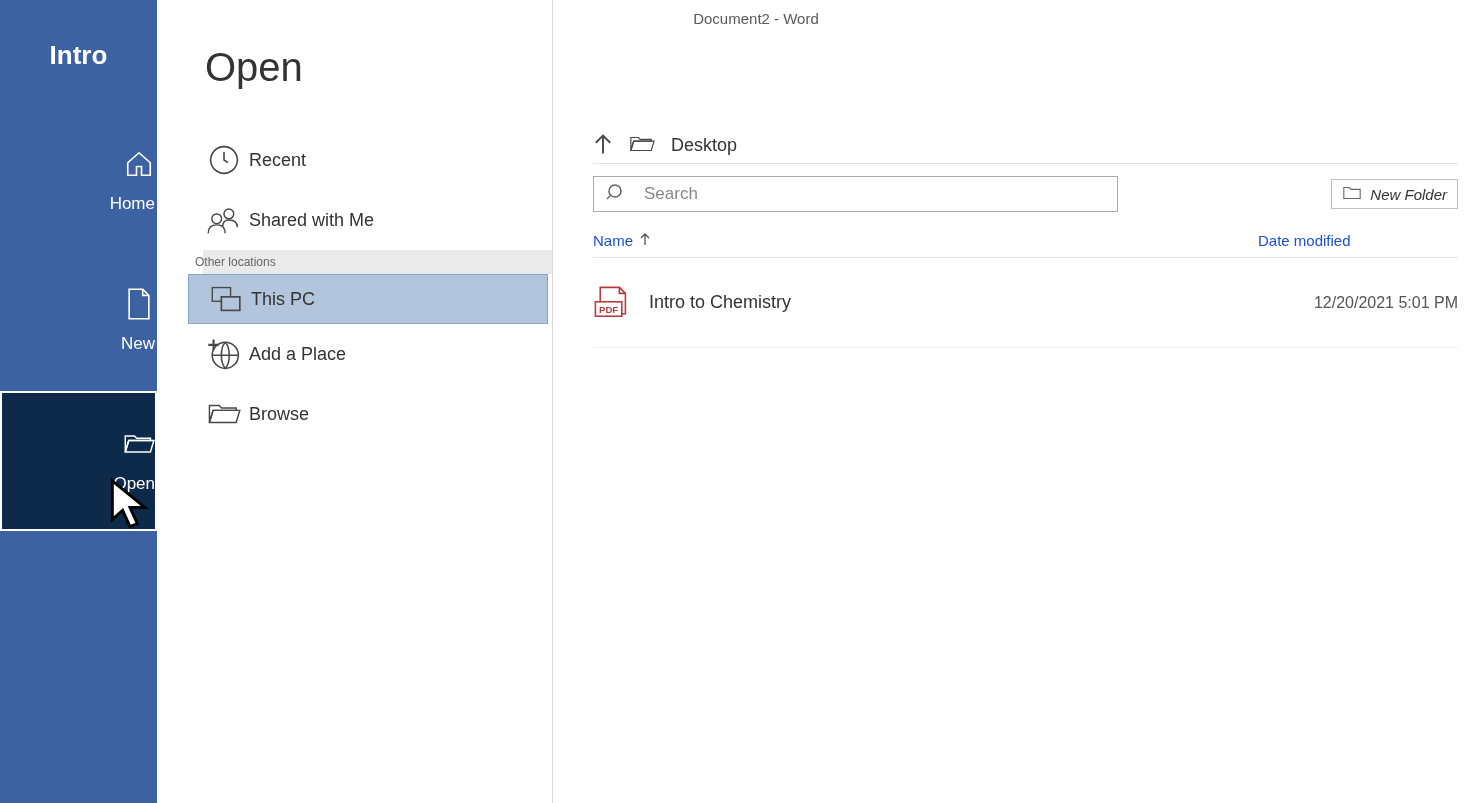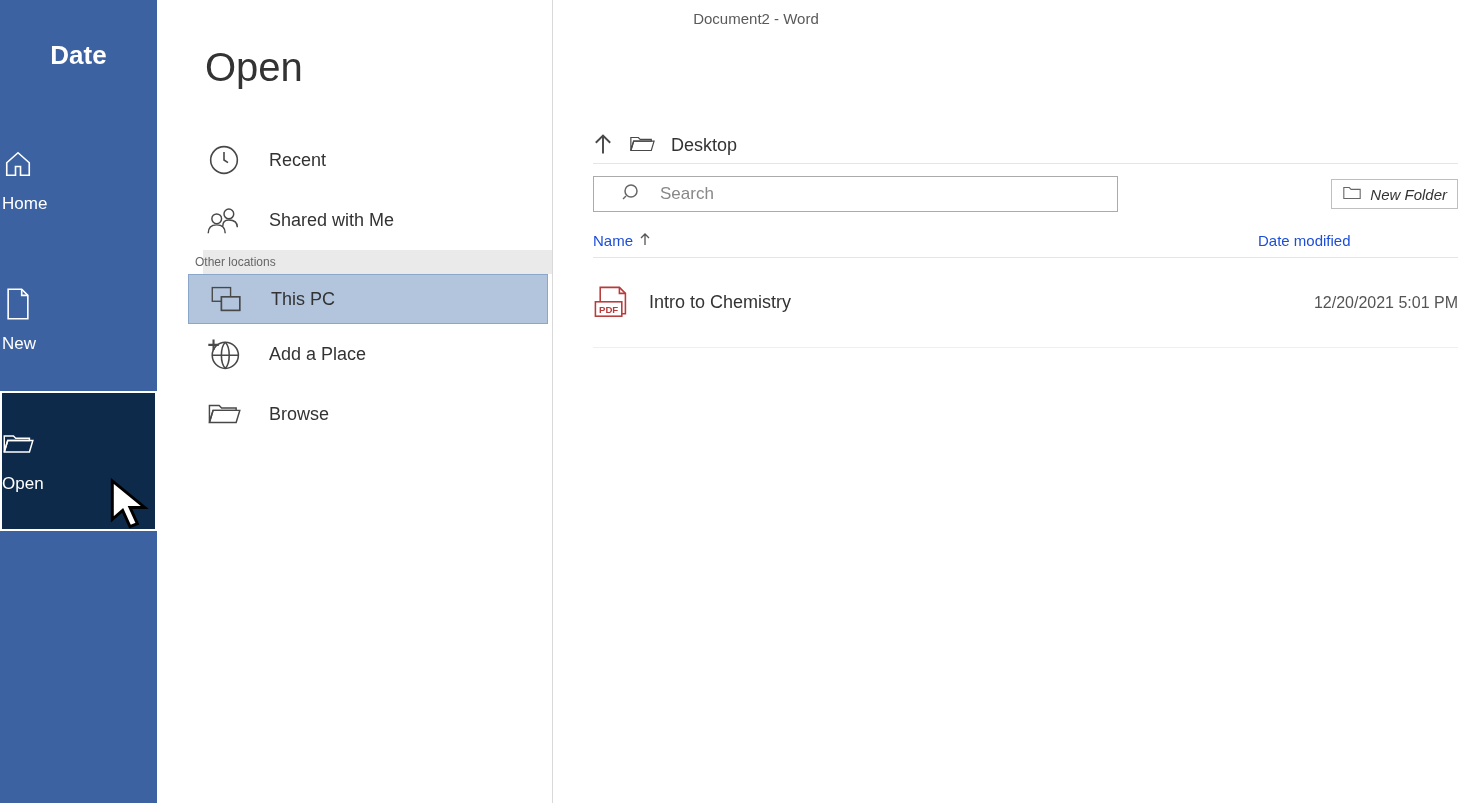--- a/index.html
+++ b/index.html
@@ -30,21 +30,21 @@
     .sidebar-title {
       font-size: 26px;
       font-weight: 600;
       text-align: center;
       margin-bottom: 40px;
     }
     .nav-item {
       height: 140px;
       display: flex;
       flex-direction: column;
-      align-items: flex-start;
+      align-items: flex-end;
       justify-content: center;
       gap: 14px;
       cursor: pointer;
       border: 2px solid transparent;
       position: relative;
     }
     .nav-item.selected {
       background: #0d2a4a;
       border: 2px solid #ffffff;
     }
@@ -84,21 +84,21 @@
       font-size: 40px;
       font-weight: 300;
       color: #333333;
       margin-left: 48px;
       margin-bottom: 40px;
     }
     .location-item {
       height: 60px;
       display: flex;
       align-items: center;
-      gap: 28px;
+      gap: 8px;
       padding-left: 50px;
       cursor: pointer;
       font-size: 18px;
       color: #333333;
     }
     .location-item.selected {
       background: #b2c5dc;
       border: 1px solid #8aa6c9;
       margin: 0 4px 0 31px;
       padding-left: 20px;
@@ -148,21 +148,21 @@
       align-items: center;
       justify-content: space-between;
       padding: 12px 0;
     }
     .search-box {
       width: 525px;
       height: 36px;
       border: 1px solid #ababab;
       display: flex;
       align-items: center;
-      padding: 0 28px;
+      padding: 0 12px;
       gap: 18px;
     }
     .search-input {
       border: none;
       outline: none;
       font-size: 17px;
       flex: 1;
       color: #333;
     }
     .search-input::placeholder {
@@ -229,21 +229,21 @@
       z-index: 100;
       pointer-events: none;
     }
   </style>
 </head>
 <body>
 
 <div class="titlebar">Document2  -  Word</div>
 
 <div class="sidebar">
-  <div class="sidebar-title">Date</div>
+  <div class="sidebar-title">Intro</div>
 
   <div class="nav-item">
     <div class="nav-icon">
       <svg width="30" height="30" viewBox="0 0 24 24" fill="none" stroke="#ffffff" stroke-width="1.3">
         <path d="M3 11 L12 3 L21 11 V21 H14 V14 H10 V21 H3 Z"></path>
       </svg>
     </div>
     <div class="nav-label">Home</div>
   </div>
 

